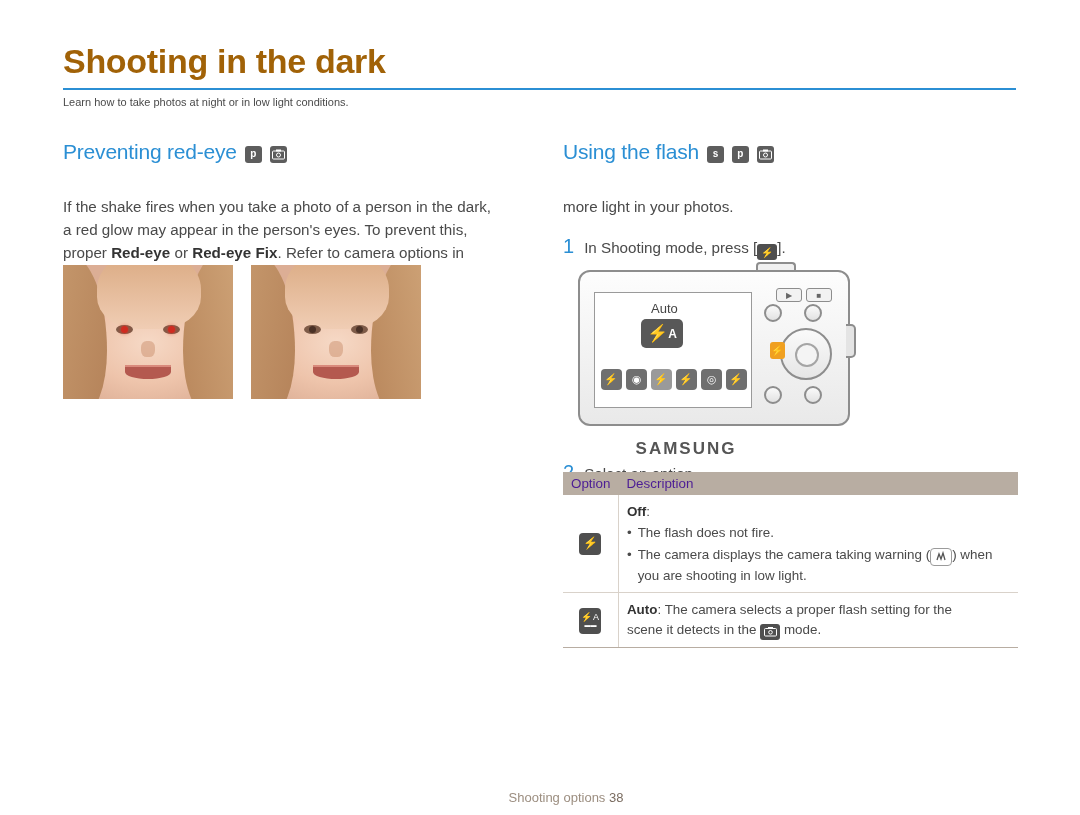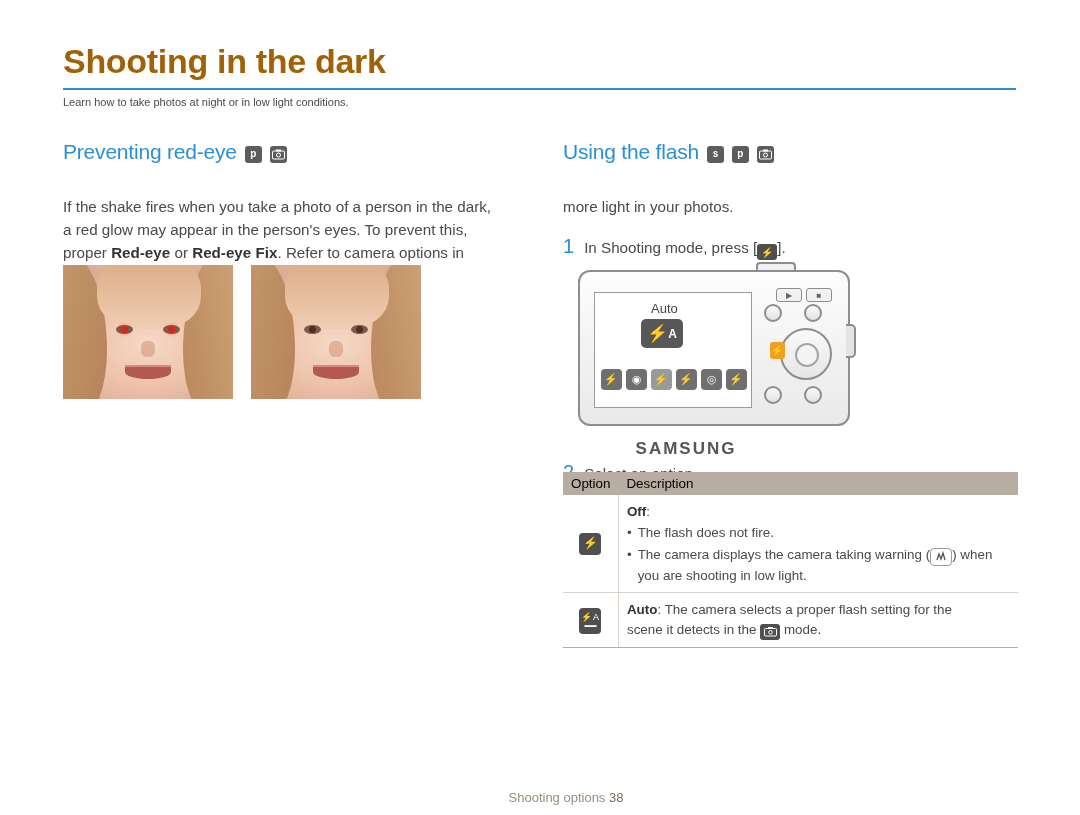--- a/index.html
+++ b/index.html
@@ -269,21 +269,21 @@
   .opt-table {
     position: absolute;
     left: 563px; top: 472px;
     width: 455px;
     border-collapse: collapse;
     font-size: 13.4px;
     color: #4a4a4a;
   }
   .opt-table thead th {
     background: #b8ada2;
-    color: #000000;
+    color: #4c1d95;
     font-weight: normal;
     text-align: left;
     padding: 4px 8px;
     font-size: 13.4px;
     margin-left: 20px;
   }
   .opt-table th.c1 { width: 52px; }
   .opt-table td {
     padding: 7px 8px;
     vertical-align: top;

